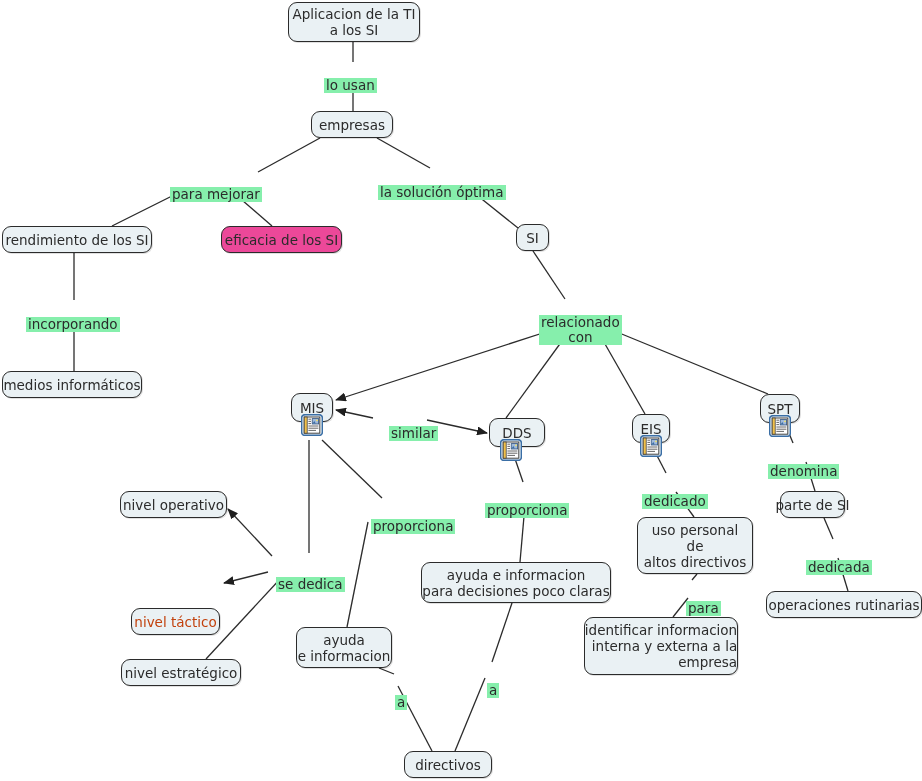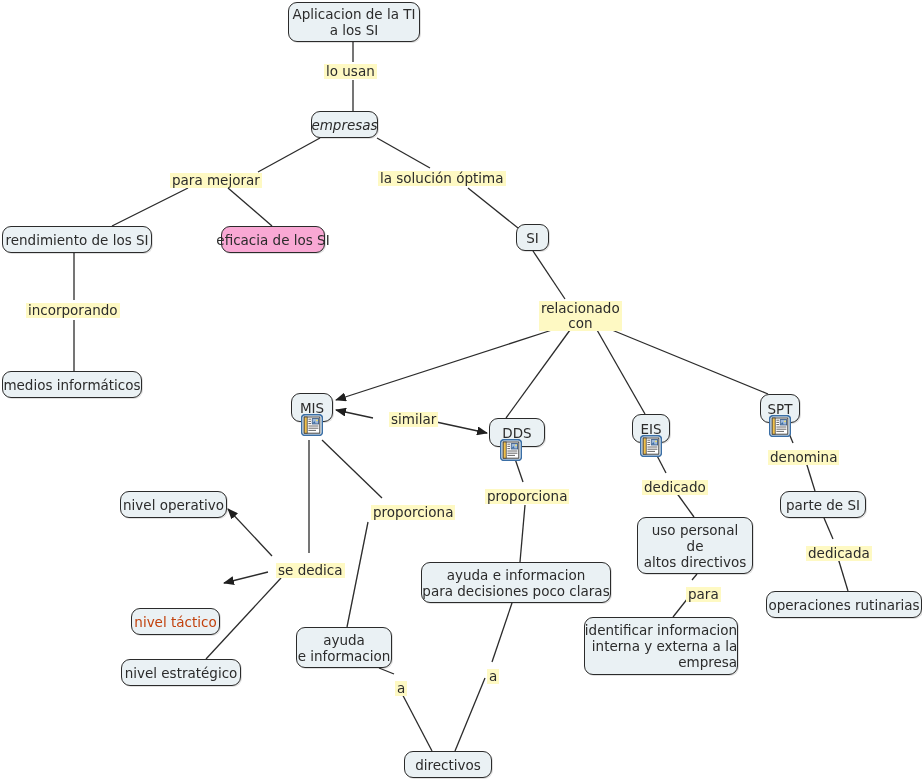--- a/index.html
+++ b/index.html
@@ -27,22 +27,23 @@
     white-space:pre;
     box-shadow:1px 1px 0 rgba(0,0,0,.12);
   }
   .linklabel{
     position:absolute;
     color:#2b2b2b;
     font-size:13.5px;
     line-height:15px;
     text-align:center;
     white-space:pre;
-    background:#fef9c3;
+    background:#86efac;
     padding:0 2px;
+    margin-top:14px;
   }
   .docicon{
     position:absolute;
     width:22px;height:22px;
     z-index:5;
   }
 </style>
 </head>
 <body>
 
@@ -90,23 +91,23 @@
         <path d="M 786,426 L 793,443"></path>
         <path d="M 806,462 L 815,491"></path>
         <path d="M 824,518 L 833,539"></path>
         <path d="M 838,558 L 848,591"></path>
       </g>
   </svg>
 
   <div id="node-layer">
       <div class="node" style="left: 288px; top: 2px; width: 132px; min-height: 38px; background: rgb(234, 241, 244); border-color: rgb(43, 43, 43); color: rgb(43, 43, 43);">Aplicacion de la TI
 a los SI</div>
-      <div class="node" style="left: 311px; top: 111px; width: 67px; min-height: 27px; background: rgb(234, 241, 244); border-color: rgb(43, 43, 43); color: rgb(43, 43, 43); font-style: italic;">empresas</div>
+      <div class="node" style="left: 311px; top: 111px; width: 82px; min-height: 27px; background: rgb(234, 241, 244); border-color: rgb(43, 43, 43); color: rgb(43, 43, 43);">empresas</div>
       <div class="node" style="left: 2px; top: 226px; width: 150px; min-height: 27px; background: rgb(234, 241, 244); border-color: rgb(43, 43, 43); color: rgb(43, 43, 43);">rendimiento de los SI</div>
-      <div class="node" style="left: 221px; top: 226px; width: 104px; min-height: 27px; background: #f9a8d4; border-color: rgb(43, 43, 43); color: rgb(43, 43, 43);">eficacia de los SI</div>
+      <div class="node" style="left: 221px; top: 226px; width: 121px; min-height: 27px; background: #ec4899; border-color: rgb(43, 43, 43); color: rgb(43, 43, 43);">eficacia de los SI</div>
       <div class="node" style="left: 2px; top: 371px; width: 140px; min-height: 27px; background: rgb(234, 241, 244); border-color: rgb(43, 43, 43); color: rgb(43, 43, 43);">medios informáticos</div>
       <div class="node" style="left: 516px; top: 224px; width: 33px; min-height: 27px; background: rgb(234, 241, 244); border-color: rgb(43, 43, 43); color: rgb(43, 43, 43);">SI</div>
       <div class="node" style="left: 291px; top: 393px; width: 42px; min-height: 29px; background: rgb(234, 241, 244); border-color: rgb(43, 43, 43); color: rgb(43, 43, 43);">MIS</div>
       <div class="docicon" style="left: 301px; top: 414px;"><svg viewBox="0 0 22 22" width="22" height="22">
           <rect x="0.6" y="0.6" width="20.8" height="20.8" rx="3.5" fill="#eaf1f4" stroke="#3a6ea5" stroke-width="1.6"></rect>
           <rect x="3.2" y="3.0" width="15.6" height="16.2" fill="#ffffff" stroke="#444" stroke-width="1"></rect>
           <rect x="3.2" y="3.0" width="3.0" height="16.2" fill="#f2c14a" stroke="#444" stroke-width="0.8"></rect>
           <rect x="11.2" y="4.6" width="6.4" height="5.4" fill="#9fb9da" stroke="#30527d" stroke-width="0.8"></rect>
           <path d="M11.6,9.6 L13.3,6.9 L14.7,9.6 z" fill="#3a6ea5"></path>
           <circle cx="16" cy="6.3" r="0.9" fill="#f7e463"></circle>
@@ -176,21 +177,21 @@
       <div class="node" style="left: 296px; top: 627px; width: 96px; min-height: 41px; background: rgb(234, 241, 244); border-color: rgb(43, 43, 43); color: rgb(43, 43, 43);">ayuda
 e informacion</div>
       <div class="node" style="left: 421px; top: 562px; width: 190px; min-height: 41px; background: rgb(234, 241, 244); border-color: rgb(43, 43, 43); color: rgb(43, 43, 43);">ayuda e informacion
 para decisiones poco claras</div>
       <div class="node" style="left: 637px; top: 517px; width: 116px; min-height: 57px; background: rgb(234, 241, 244); border-color: rgb(43, 43, 43); color: rgb(43, 43, 43);">uso personal
 de
 altos directivos</div>
       <div class="node" style="left: 584px; top: 617px; width: 154px; min-height: 58px; background: rgb(234, 241, 244); border-color: rgb(43, 43, 43); color: rgb(43, 43, 43); text-align: right;">identificar informacion
 interna y externa a la
 empresa</div>
-      <div class="node" style="left: 780px; top: 491px; width: 86px; min-height: 27px; background: rgb(234, 241, 244); border-color: rgb(43, 43, 43); color: rgb(43, 43, 43);">parte de SI</div>
+      <div class="node" style="left: 780px; top: 491px; width: 65px; min-height: 27px; background: rgb(234, 241, 244); border-color: rgb(43, 43, 43); color: rgb(43, 43, 43);">parte de SI</div>
       <div class="node" style="left: 766px; top: 591px; width: 156px; min-height: 27px; background: rgb(234, 241, 244); border-color: rgb(43, 43, 43); color: rgb(43, 43, 43);">operaciones rutinarias</div>
       <div class="node" style="left: 404px; top: 751px; width: 88px; min-height: 27px; background: rgb(234, 241, 244); border-color: rgb(43, 43, 43); color: rgb(43, 43, 43);">directivos</div>
     </div>
   <div id="label-layer">
       <div class="linklabel" style="left: 324px; top: 64px; color: rgb(43, 43, 43);">lo usan</div>
       <div class="linklabel" style="left: 170px; top: 173px; color: rgb(43, 43, 43);">para mejorar</div>
       <div class="linklabel" style="left: 378px; top: 171px; color: rgb(43, 43, 43);">la solución óptima</div>
       <div class="linklabel" style="left: 26px; top: 303px; color: rgb(43, 43, 43);">incorporando</div>
       <div class="linklabel" style="left: 539px; top: 301px; color: rgb(43, 43, 43);">relacionado
 con</div>

